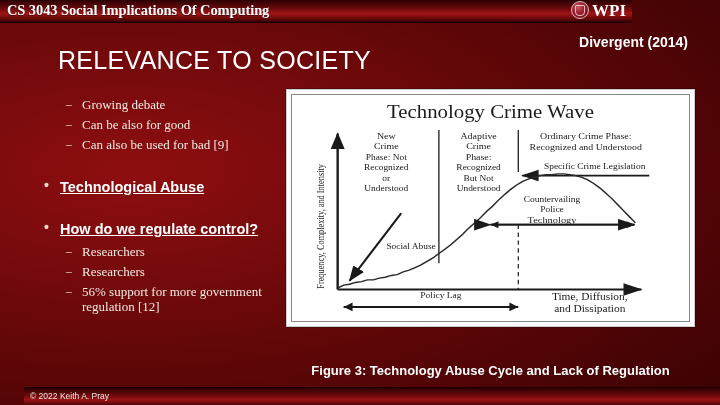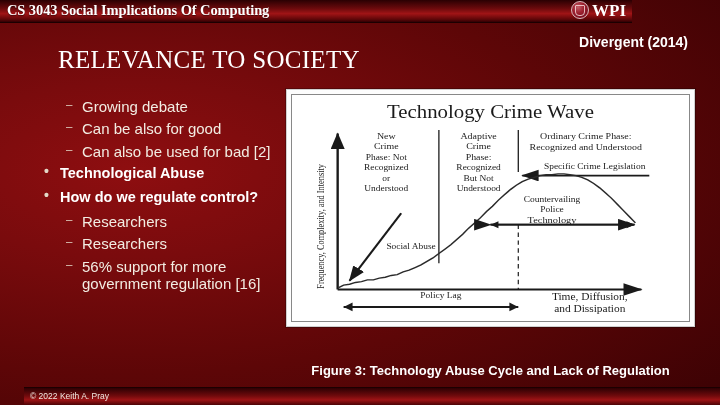--- a/index.html
+++ b/index.html
@@ -64,21 +64,21 @@
     letter-spacing: 0px;
     line-height: 1;
   }
 
   
   #slide-title {
     position: absolute;
     left: 58px; top: 46px;
     color: #ffffff;
     font-size: 25px;
-    font-family: Liberation Serif, serif;
+    font-family: Liberation Sans, sans-serif;
     letter-spacing: 0.3px;
     white-space: nowrap;
   }
   #subtitle-right {
     position: absolute;
     right: 32px; top: 34px;
     color: #ffffff;
     font-size: 14px;
     font-weight: bold;
     font-family: "Liberation Sans", sans-serif;
@@ -104,34 +104,34 @@
   .lvl1::before {
     content: "\2022";
     position: absolute;
     left: 2px; top: -1px;
     color: #e3d9c8;
     font-size: 14px;
   }
   .lvl2 {
     position: relative;
     color: #f2ece2;
-    font-size: 15px;
-    font-family: Liberation Sans, sans-serif;
+    font-size: 13px;
+    font-family: Liberation Serif, serif;
     line-height: 1.15;
     padding-left: 40px;
     margin-bottom: 5px;
   }
   .lvl2::before {
     content: "\2013";
     position: absolute;
     left: 24px; top: 0px;
     color: #e3d9c8;
     font-size: 11.5px;
   }
-  .gap { margin-top: 5px; }
+  .gap { margin-top: 26px; text-decoration: underline; }
 
   
   #figure-wrap {
     position: absolute;
     left: 286px; top: 89px;
     width: 409px; height: 238px;
     background: #fdfdfd;
     border: 1px solid #cfcfcf;
     box-shadow: 0 0 0 1px rgba(0,0,0,.25);
     box-sizing: border-box;
@@ -197,26 +197,26 @@
       <div id="wpi-text">WPI</div>
     </div>
   </div>
 
   <div id="slide-title">RELEVANCE TO SOCIETY</div>
   <div id="subtitle-right">Divergent (2014)</div>
 
   <div id="bullets">
     <div class="lvl2">Growing debate</div>
     <div class="lvl2">Can be also for good</div>
-    <div class="lvl2">Can also be used for bad [2]</div>
+    <div class="lvl2">Can also be used for bad [9]</div>
     <div class="lvl1 gap">Technological Abuse</div>
     <div class="lvl1 gap">How do we regulate control?</div>
     <div class="lvl2">Researchers</div>
     <div class="lvl2">Researchers</div>
-    <div class="lvl2">56% support for more government regulation [16]</div>
+    <div class="lvl2">56% support for more government regulation [12]</div>
   </div>
 
   <div id="figure-wrap">
     <div id="figure-inner">
       <svg id="chart-svg" viewBox="0 0 400 258" preserveAspectRatio="none">
         <defs>
           <marker id="ah" markerWidth="9" markerHeight="9" refX="7.5" refY="3" orient="auto">
             <path d="M0,0 L8,3 L0,6 z" fill="#1a1a1a"></path>
           </marker>
           <marker id="ah2" markerWidth="9" markerHeight="9" refX="7.5" refY="3" orient="auto">

